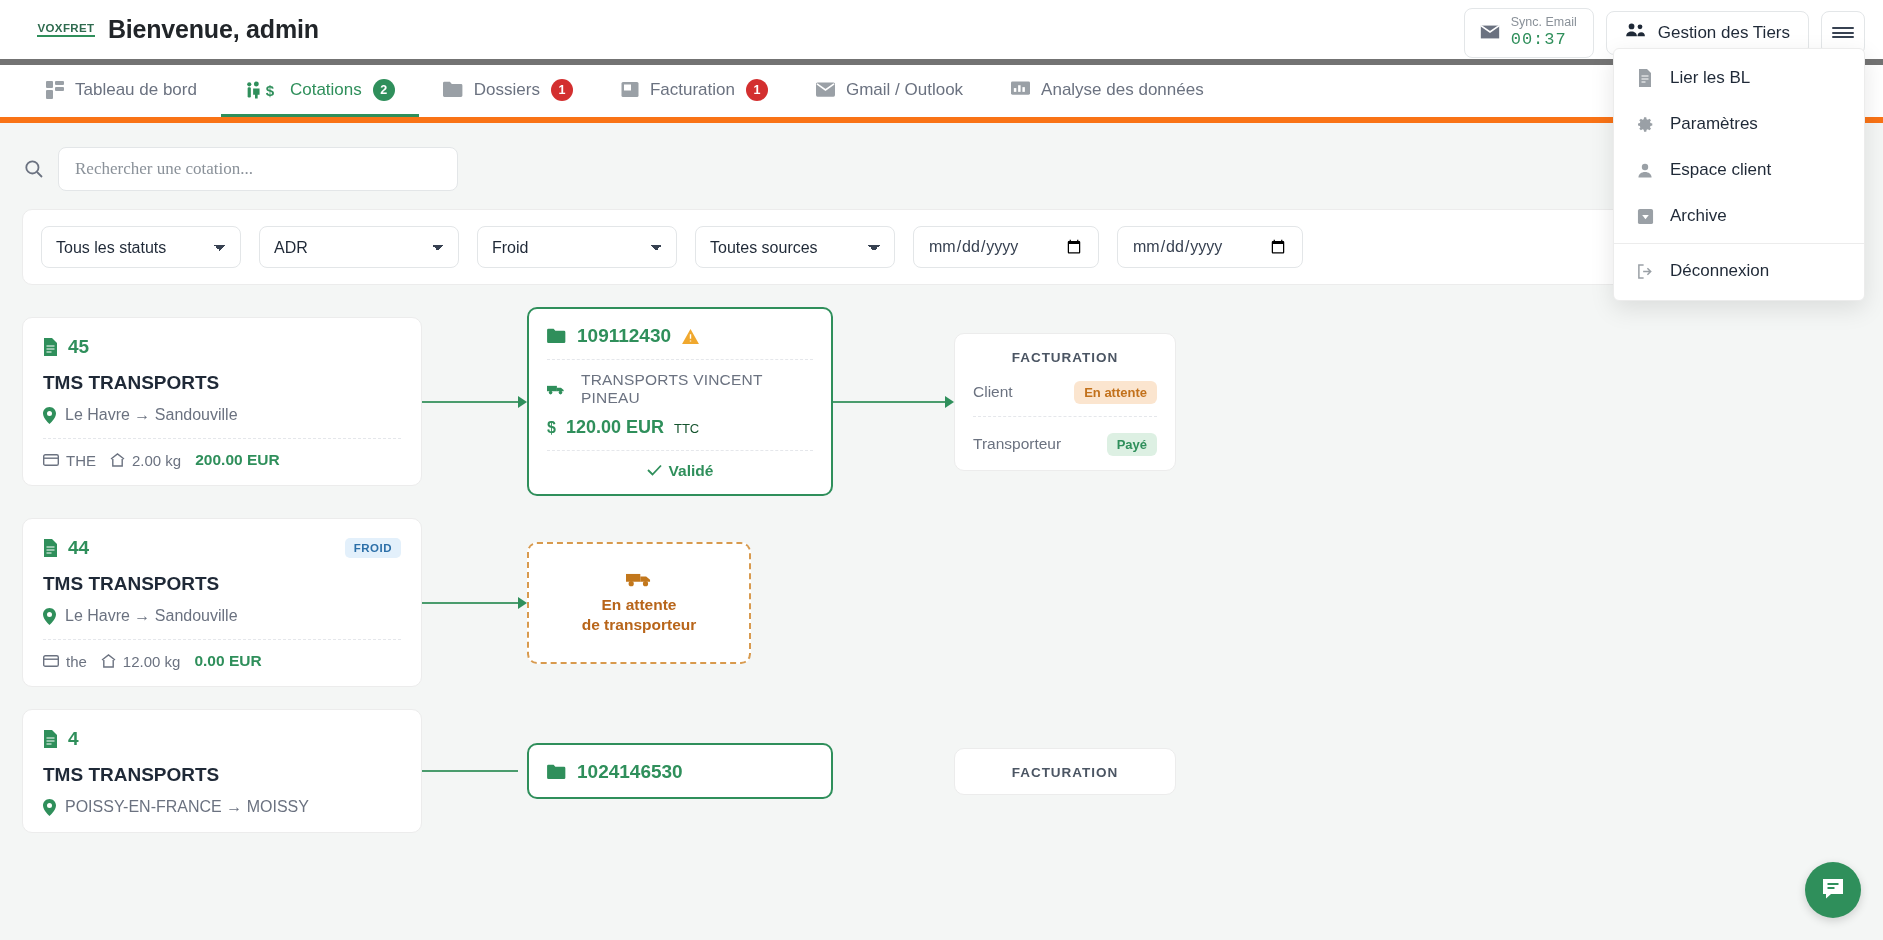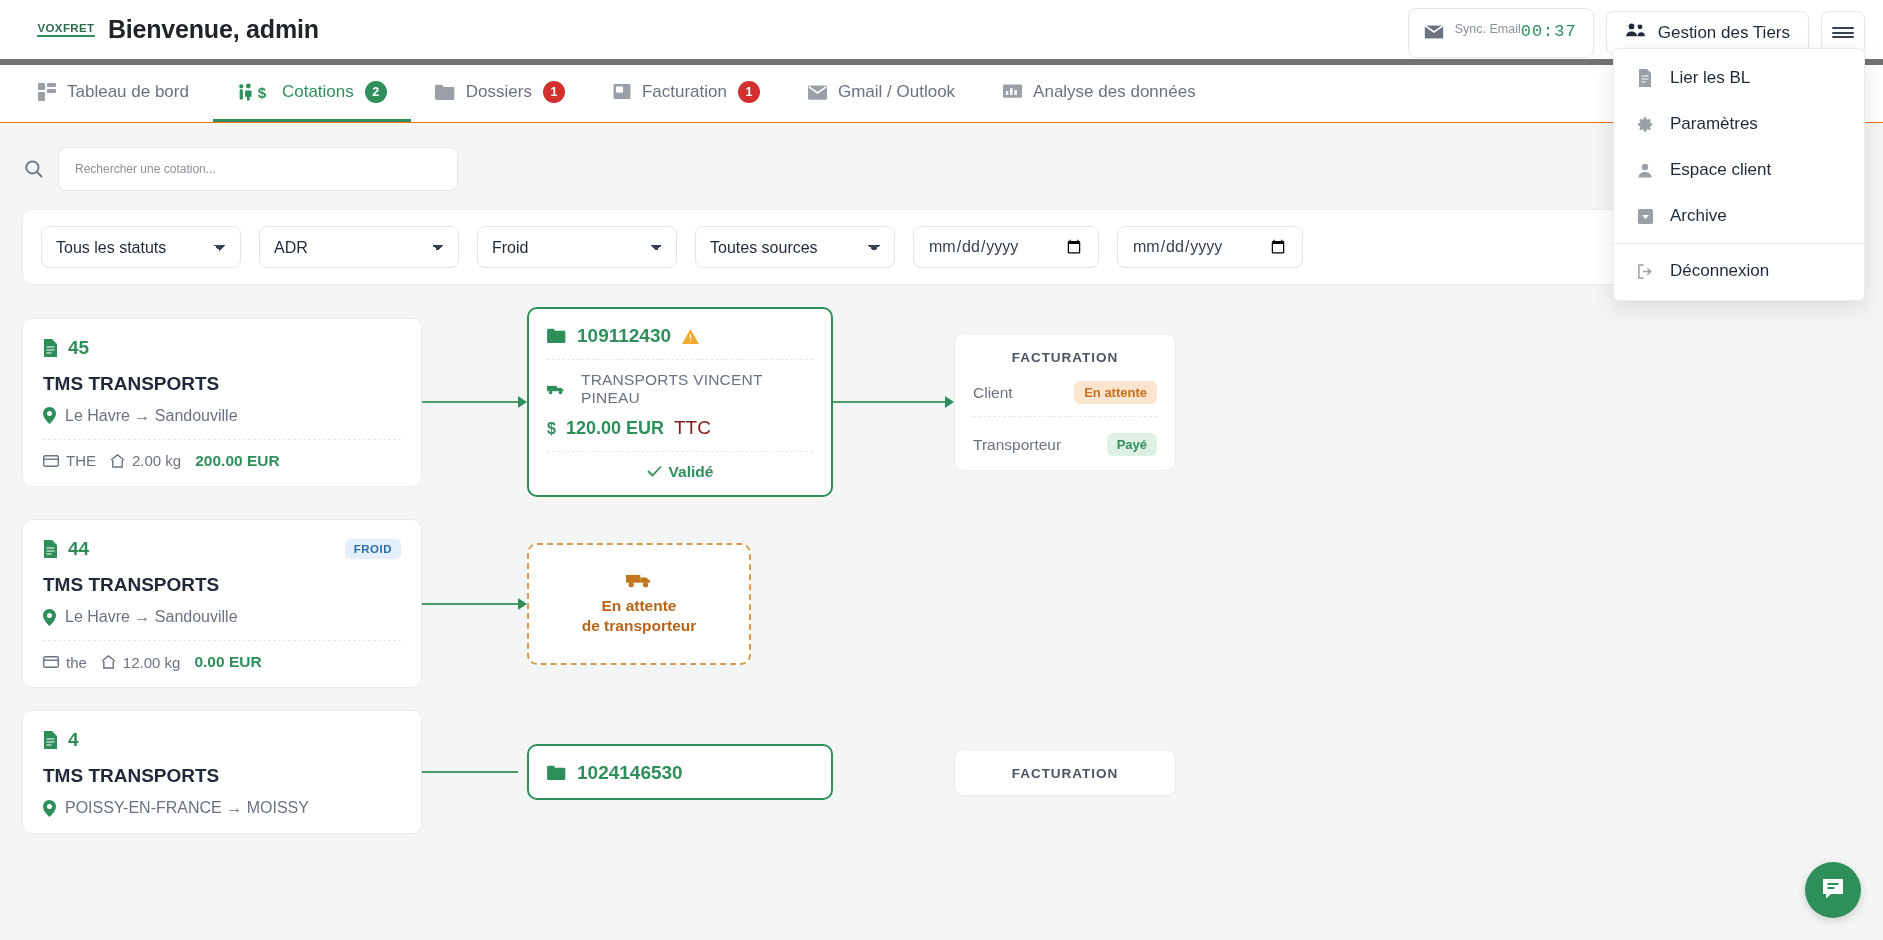--- a/index.html
+++ b/index.html
@@ -38,21 +38,21 @@
   .header-right {
     position: absolute; right: 18px; top: 0; height: 65px;
     display: flex; align-items: center; gap: 12px;
   }
   .sync-box {
     border: 1px solid #e3e6e8; border-radius: 8px; background: #fff;
     padding: 5px 16px 6px 14px; display: flex; align-items: center; gap: 10px;
     min-height: 50px;
   }
   .sync-icon { color: #6b7280; display:flex; align-items:center; }
-  .sync-texts { display: flex; align-items: flex-start; }
+  .sync-texts { display: flex; flex-direction: column; align-items: flex-start; }
   .sync-label { font-size: 12.5px; color: #8a9199; line-height: 15px; }
   .sync-timer { font-size: 17px; color: #2f8f5b; font-family: "Liberation Mono", monospace; letter-spacing: 1px; line-height: 20px;}
   .tiers-btn {
     border: 1px solid #e3e6e8; border-radius: 8px; background: #fff;
     padding: 0 18px; height: 44px; display: flex; align-items: center; gap: 11px;
     font-size: 17px; color: #1f2937; cursor: pointer;
   }
   .burger-btn {
     border: 1px solid #e3e6e8; border-radius: 8px; background: #fff;
     width: 44px; height: 44px; display: flex; align-items: center; justify-content: center;
@@ -75,21 +75,21 @@
   .dd-item {
     display: flex; align-items: center; gap: 16px;
     padding: 13px 22px; font-size: 17px; color: #1f2937; cursor: pointer;
   }
   .dd-item .dd-ic { width: 18px; color: #9aa0a6; display: flex; align-items: center; justify-content: center;}
   .dd-sep { height: 1px; background: #ececec; margin: 4px 0; }
 
   
   .tabs {
     height: 58px; background: #fff; display: flex; align-items: stretch;
-    padding: 0 14px; border-bottom: 1px solid #f97316; position: relative;
+    padding: 0 22px; border-bottom: 6px solid #f97316; position: relative;
   }
   .tab {
     display: flex; align-items: center; gap: 11px;
     padding: 0 24px; font-size: 17px; color: #6b7280; cursor: pointer;
     border-bottom: 3px solid transparent;
   }
   .tab.active { color: #2f8f5b; border-bottom-color: #2f8f5b; }
   .tab-ic { color: #9aa0a6; display:flex; align-items:center; }
   .tab.active .tab-ic { color: #2f8f5b; }
   .badge {
@@ -99,22 +99,22 @@
   }
   .badge.green { background: #2f8f5b; }
   .badge.red { background: #d32f2f; }
 
   
   .content { padding: 0 22px; }
   .search-row { display: flex; align-items: center; gap: 14px; padding: 24px 2px 18px 2px; }
   .search-ic { color: #6b7280; display:flex; }
   .search-input {
     width: 400px; height: 44px; border: 1px solid #e3e6e8; border-radius: 8px;
-    background: #fff; padding: 0 16px; font-size: 12px; color: #1f2937;
-    font-family: Liberation Sans, sans-serif;
+    background: #fff; padding: 0 16px; font-size: 17px; color: #1f2937;
+    font-family: Liberation Serif, serif;
   }
   .search-input::placeholder { color: #8a9199; }
 
   
   .filters {
     background: #fff; border: 1px solid #ececec; border-radius: 10px;
     padding: 16px 18px; display: flex; gap: 18px; align-items: center;
     margin-bottom: 22px;
   }
   .fselect {
@@ -168,21 +168,21 @@
   }
   .dc-top { display:flex; align-items:center; gap: 11px; font-size: 19px; font-weight: bold; color: #2f8f5b; }
   .dc-top .folder { color: #2f8f5b; display:flex; }
   .dc-warn { color: #f0a82e; display:flex; }
   .dc-sep { border-top: 1px dashed #e5e7eb; margin: 12px 0 11px 0; }
   .dc-carrier { display: flex; align-items: center; gap: 16px; font-size: 15.5px; color: #6b7280; letter-spacing: .2px; }
   .dc-carrier .truck { color: #2f8f5b; display:flex; }
   .dc-amount { display: flex; align-items: baseline; gap: 10px; margin-top: 10px; }
   .dc-amount .dollar { color: #2f8f5b; font-size: 16px; font-weight: bold; }
   .dc-amount .val { color: #2f8f5b; font-size: 18px; font-weight: bold; }
-  .dc-amount .ttc { color: #7f1d1d; font-size: 19px; }
+  .dc-amount .ttc { color: #14532d; font-size: 13px; }
   .dc-status { text-align: center; color: #2f8f5b; font-size: 15.5px; font-weight: bold; display:flex; align-items:center; justify-content:center; gap:7px;}
 
   .fact-card {
     width: 222px; background: #fff; border: 1px solid #ececec; border-radius: 10px;
     padding: 16px 18px 14px 18px;
   }
   .fc-title { text-align: center; font-size: 13.5px; font-weight: bold; color: #4b5563; letter-spacing: 1px; }
   .fc-row { display: flex; align-items: center; justify-content: space-between; margin-top: 16px; }
   .fc-label { font-size: 15.5px; color: #6b7280; }
   .fc-sep { border-top: 1px dashed #e5e7eb; margin: 12px 0 0 0; }

